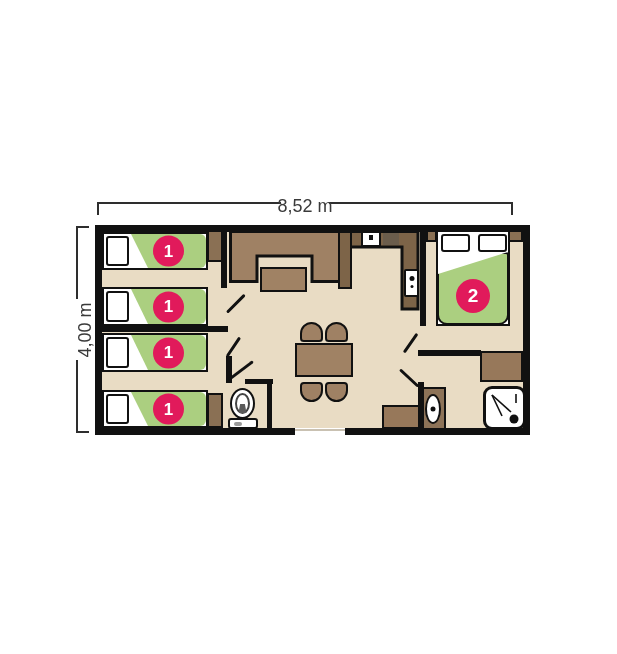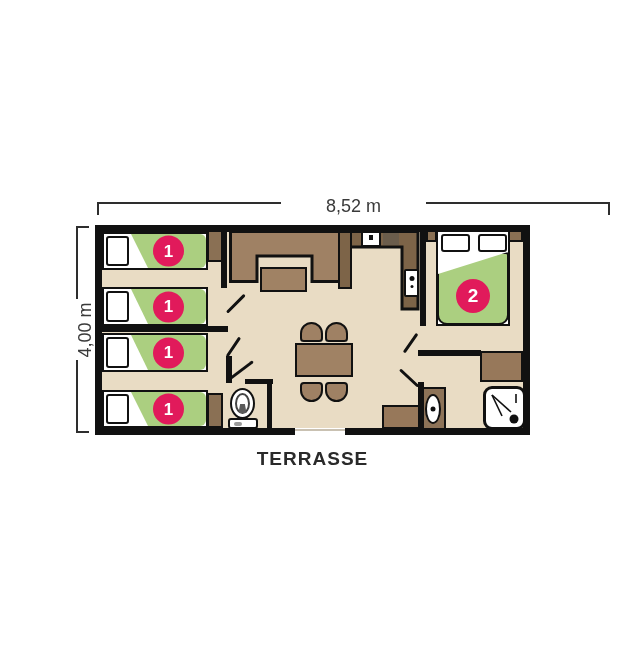--- a/index.html
+++ b/index.html
@@ -92,21 +92,21 @@
         border-radius:9px;z-index:2;}
 
   .terrace{left:95px;top:448px;width:435px;text-align:center;color:#2a2a2a;
         font-size:19px;font-weight:600;letter-spacing:1px;}
 </style>
 </head>
 <body>
 
 <div class="page">
 
-  <div class="abs" style="left:97px;top:200px;width:513px;height:16px;">
+  <div class="abs" style="left:97px;top:200px;width:416px;height:16px;">
     <div class="dim-line" style="left:0;top:2px;width:2px;height:13px;"></div>
     <div class="dim-line" style="right:0;top:2px;width:2px;height:13px;"></div>
     <div class="dim-line" style="left:0;top:2px;width:184px;height:2px;"></div>
     <div class="dim-line" style="right:0;top:2px;width:184px;height:2px;"></div>
     <div class="dim-text" style="left:50%;top:-4px;transform:translateX(-50%);">8,52 m</div>
   </div>
 
   <div class="abs" style="left:76px;top:226px;width:18px;height:207px;">
     <div class="dim-line" style="left:0;top:0;width:13px;height:2px;"></div>
     <div class="dim-line" style="left:0;bottom:0;width:13px;height:2px;"></div>
@@ -225,15 +225,14 @@
         <line x1="6" y1="6" x2="25" y2="23" stroke="#111" stroke-width="1.6"></line>
         <line x1="6" y1="6" x2="16" y2="27" stroke="#111" stroke-width="1.6"></line>
         <line x1="30" y1="5" x2="30" y2="14" stroke="#111" stroke-width="1.6"></line>
         <circle cx="28" cy="30" r="4.5" fill="#111"></circle>
       </svg>
     </div>
     <div class="furn wardrobe-light" style="left:287px;top:180px;width:38px;height:24px;"></div>
 
   </div>
 
-  <div class="abs terrace">TERRASSE</div>
 
 </div>
 
 </body></html>

